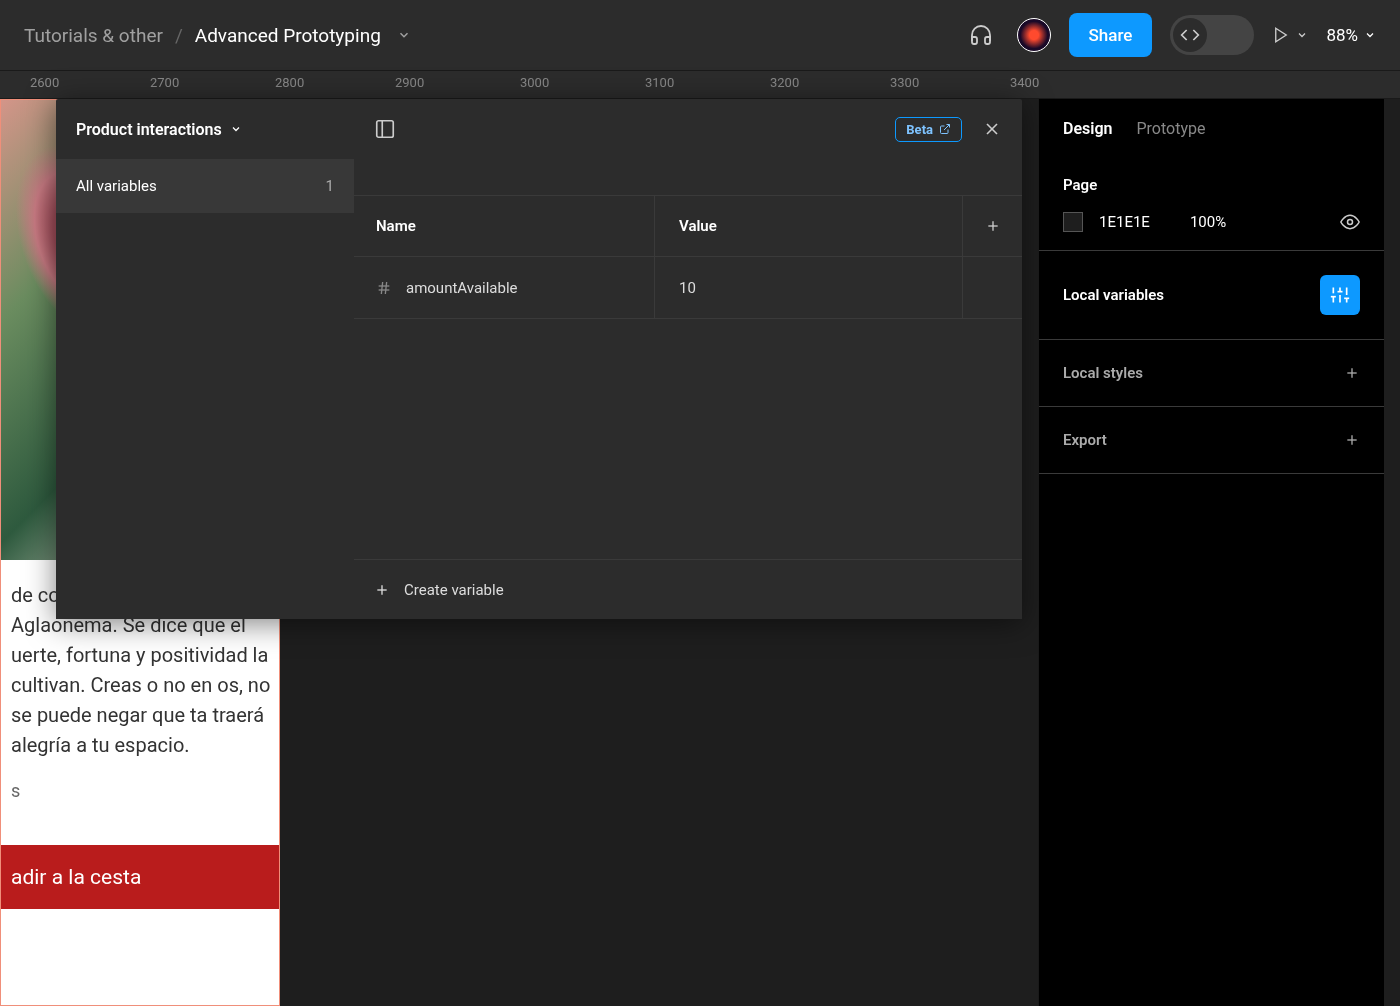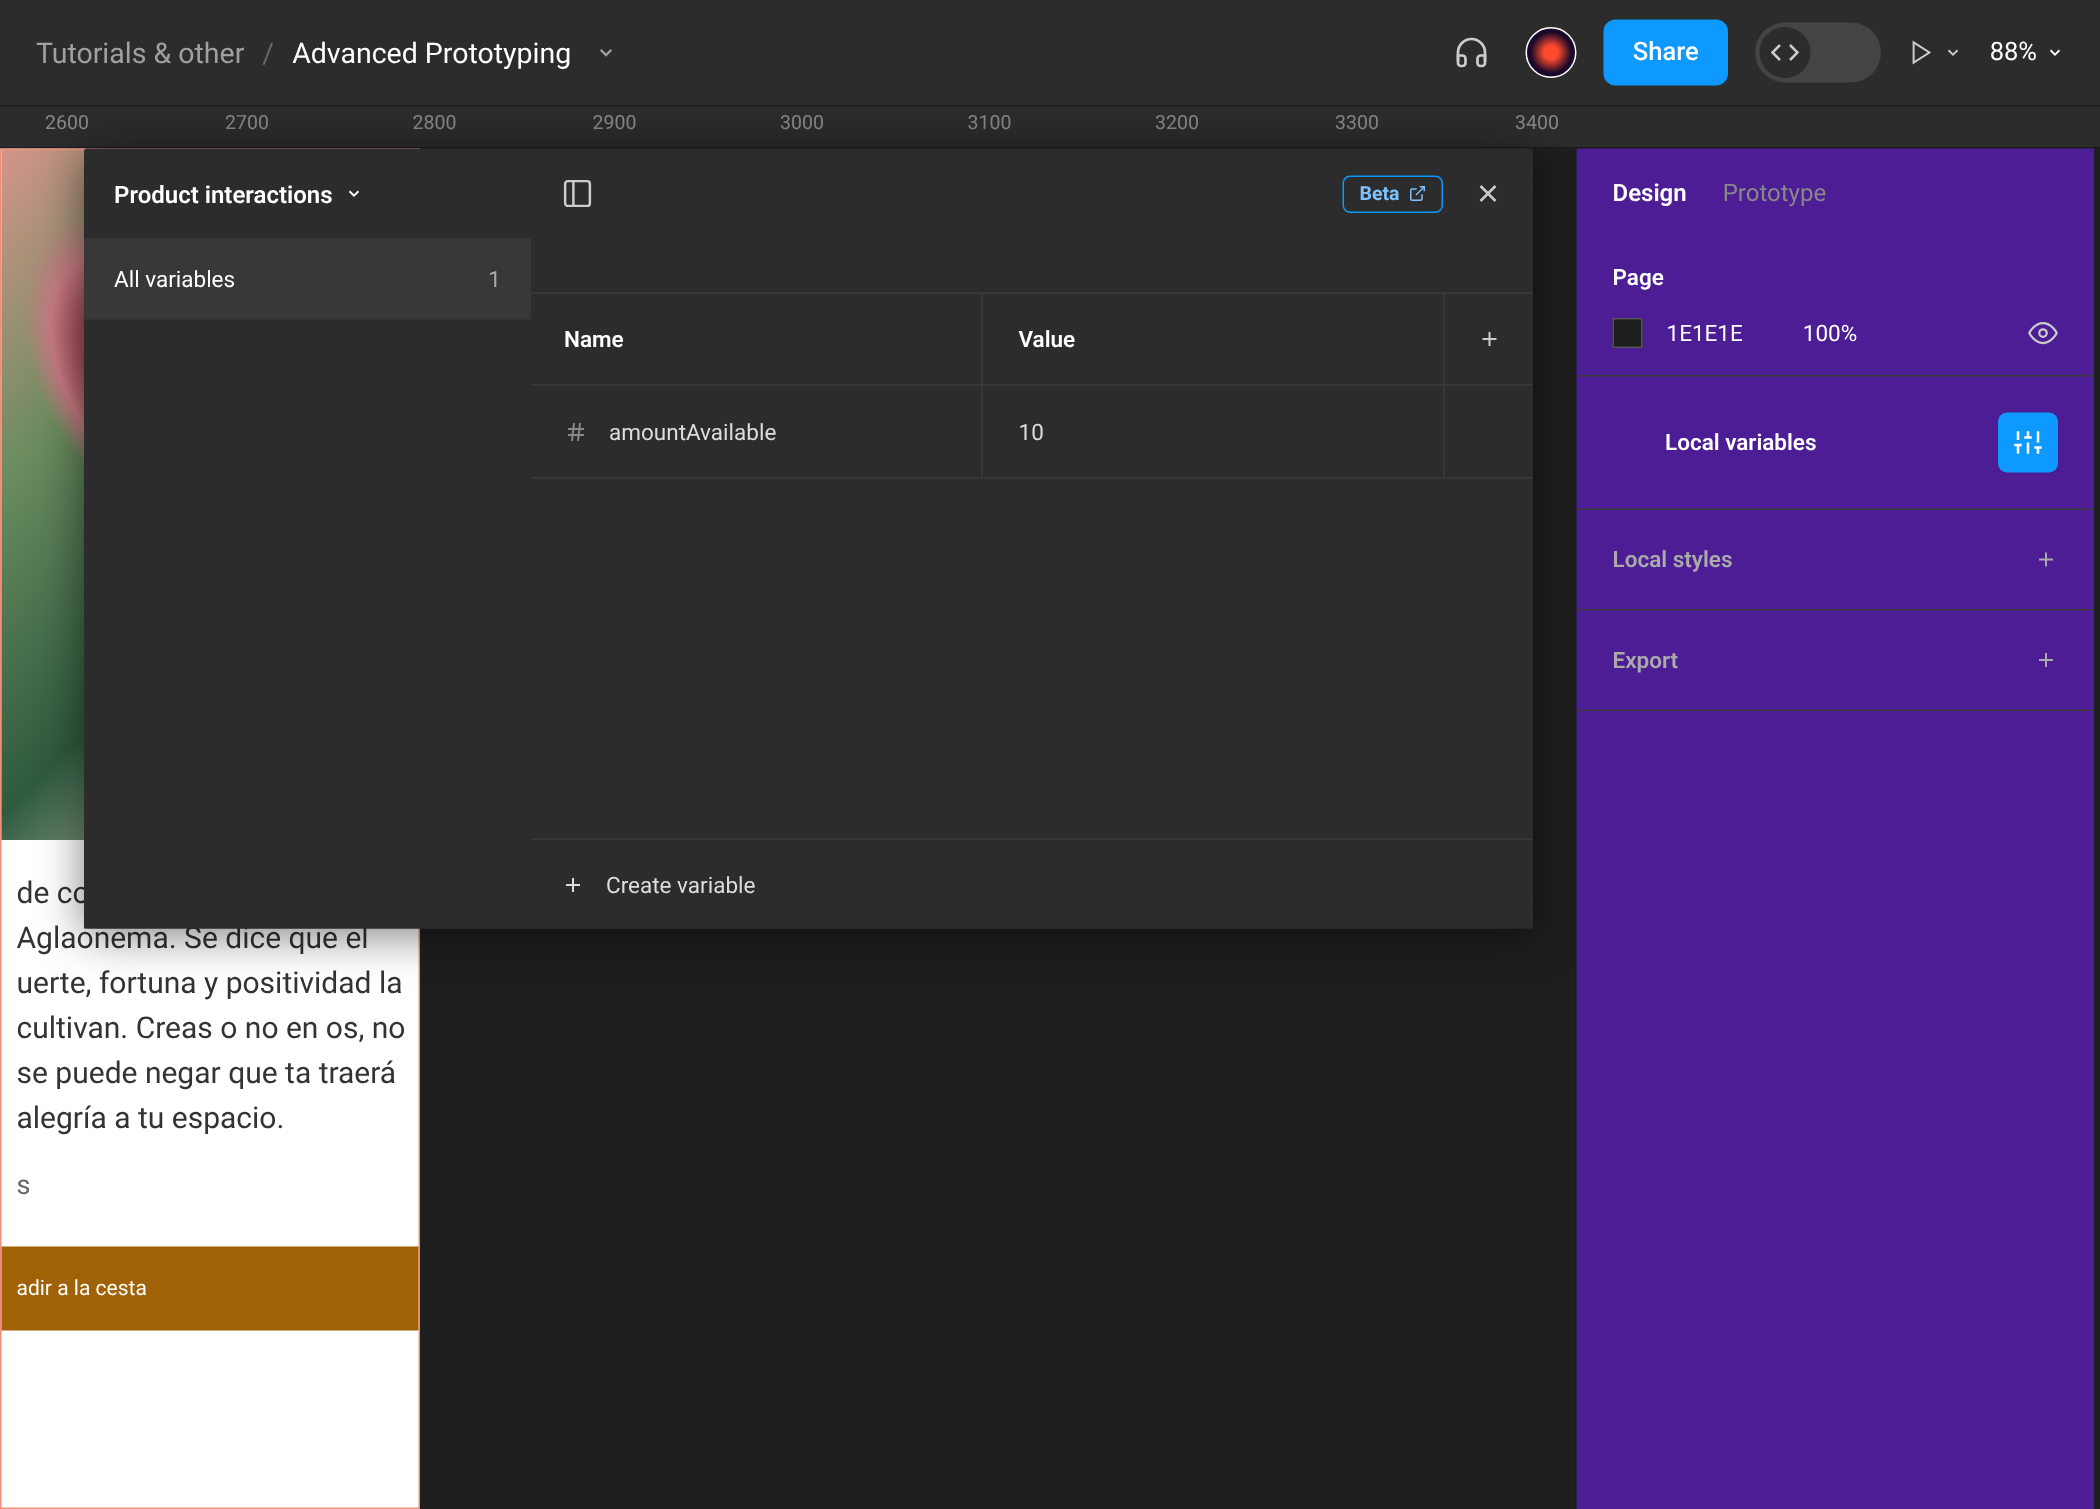--- a/index.html
+++ b/index.html
@@ -25,21 +25,21 @@
 .ruler .tick { position: absolute; top: 4px; font-size: 13px; color: #888; }
 
 
 .canvas { position: absolute; top: 99px; left: 0; right: 0; bottom: 0; background: #1e1e1e; }
 .frame-bg { position: absolute; left: 0; top: 0; width: 280px; height: 100%; background: #fff; border: 1px solid #f08f7a; }
 .plant-img { width: 100%; height: 460px; background: linear-gradient(135deg, #d49589 0%, #6a8c5f 30%, #2e5a3e 60%, #e8e3d6 90%); overflow: hidden; position: relative; }
 .plant-img::before { content: ''; position: absolute; top: 40px; left: 20px; width: 120px; height: 200px; background: radial-gradient(ellipse, #a34f5c 30%, #c77a82 50%, transparent 70%); transform: rotate(-20deg); }
 .plant-img::after { content: ''; position: absolute; top: 100px; right: 10px; width: 140px; height: 240px; background: radial-gradient(ellipse, #2e5a3e 30%, #6a8c5f 60%, transparent 80%); transform: rotate(15deg); }
 .frame-text { padding: 20px 0 20px 10px; font-size: 20px; line-height: 1.5; color: #333; }
 .frame-sub { padding: 0 10px; font-size: 18px; color: #666; }
-.add-btn { margin-top: 30px; background: #a16207; color: #fff; width: 100%; padding: 20px 0; font-size: 14px; text-align: left; padding-left: 10px; }
+.add-btn { margin-top: 44px; background: #b91c1c; color: #fff; width: 100%; padding: 20px 0; font-size: 21px; text-align: left; padding-left: 10px; }
 
 
 .var-panel { position: absolute; left: 56px; top: 0; width: 966px; height: 520px; background: #2c2c2c; box-shadow: 0 4px 30px rgba(0,0,0,.5); border-radius: 2px; display: flex; flex-direction: column; }
 .var-header { display: flex; align-items: center; height: 60px; }
 .var-left { width: 298px; padding: 0 20px; display: flex; align-items: center; gap: 8px; font-size: 16px; font-weight: 600; }
 .var-right-head { flex: 1; display: flex; align-items: center; padding: 0 20px; font-weight: bold; }
 .beta-badge { border: 1px solid #0d99ff; color: #7ec3ff; font-size: 13px; padding: 4px 10px; border-radius: 5px; display: flex; align-items: center; gap: 6px; margin-left: auto; }
 .close-x { margin-left: 20px; color: #ccc; cursor: pointer; }
 .var-body { flex: 1; display: flex; }
 .var-sidebar { width: 298px; background: #2c2c2c; }
@@ -50,32 +50,32 @@
 .col-name { width: 300px; padding-left: 22px; font-size: 15px; font-weight: 600; }
 .col-value { flex: 1; padding-left: 24px; font-size: 15px; font-weight: 600; border-left: 1px solid #3a3a3a; height: 100%; display: flex; align-items: center; }
 .col-add { width: 60px; display: flex; align-items: center; justify-content: center; border-left: 1px solid #3a3a3a; height: 100%; color: #ccc; }
 .var-row { display: flex; height: 62px; align-items: center; border-bottom: 1px solid #3a3a3a; }
 .var-row .col-name { display: flex; align-items: center; gap: 14px; color: #ddd; font-weight: 400; }
 .var-row .hash { color: #888; }
 .var-row .col-value { color: #ddd; font-weight: 400; }
 .var-footer { height: 60px; border-top: 1px solid #3a3a3a; display: flex; align-items: center; padding-left: 20px; gap: 14px; color: #ddd; font-size: 15px; cursor: pointer; }
 
 
-.rsidebar { position: absolute; right: 4px; top: 0; width: 346px; height: 100%; background: #4c1d95; border-left: 1px solid #1a1a1a; }
+.rsidebar { position: absolute; right: 16px; top: 0; width: 346px; height: 100%; background: #000000; border-left: 1px solid #1a1a1a; }
 .rtabs { display: flex; gap: 24px; padding: 20px 24px; font-size: 16px; }
 .rtabs .active { color: #fff; font-weight: 600; }
 .rtabs .inactive { color: #888; }
 .rsection { padding: 18px 24px; border-bottom: 1px solid #3a3a3a; }
 .rsection-title { font-size: 15px; font-weight: 600; margin-bottom: 18px; }
 .page-row { display: flex; align-items: center; gap: 16px; font-size: 15px; }
 .swatch { width: 20px; height: 20px; background: #1e1e1e; border: 1px solid #555; }
 .page-row .opacity { margin-left: 24px; }
 .eye { margin-left: auto; color: #ccc; }
 .rsection-flex { display: flex; align-items: center; justify-content: space-between; padding: 24px; border-bottom: 1px solid #3a3a3a; }
-.rsection-flex .label { font-size: 15px; font-weight: 600; margin-left: 35px; }
+.rsection-flex .label { font-size: 15px; font-weight: 600; }
 .settings-btn { width: 40px; height: 40px; background: #0d99ff; border-radius: 6px; display: flex; align-items: center; justify-content: center; color: #fff; }
 .plus-icon { color: #aaa; font-size: 20px; }
 .rsection-simple { display: flex; align-items: center; justify-content: space-between; padding: 24px; border-bottom: 1px solid #3a3a3a; }
 .rsection-simple .label { font-size: 15px; font-weight: 600; color: #aaa; }
 
 svg { display: block; }
 </style>
 </head>
 <body>
 

